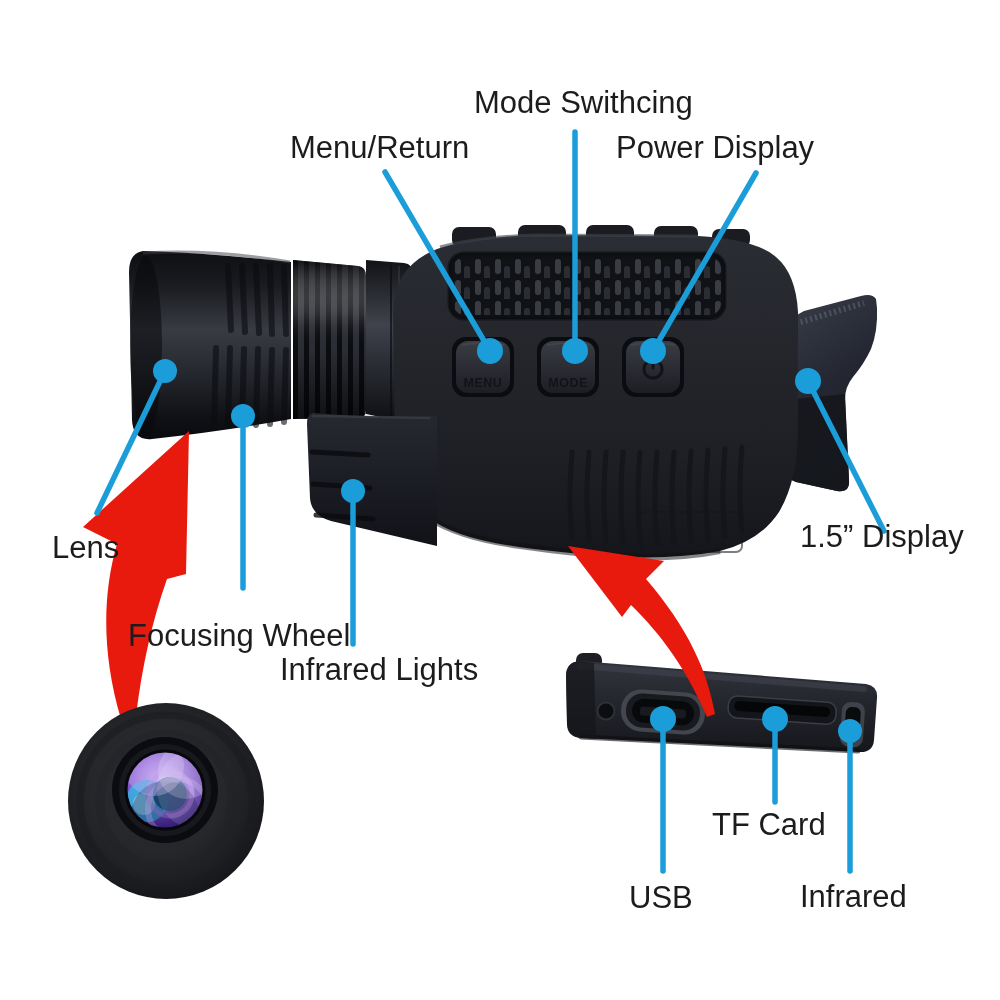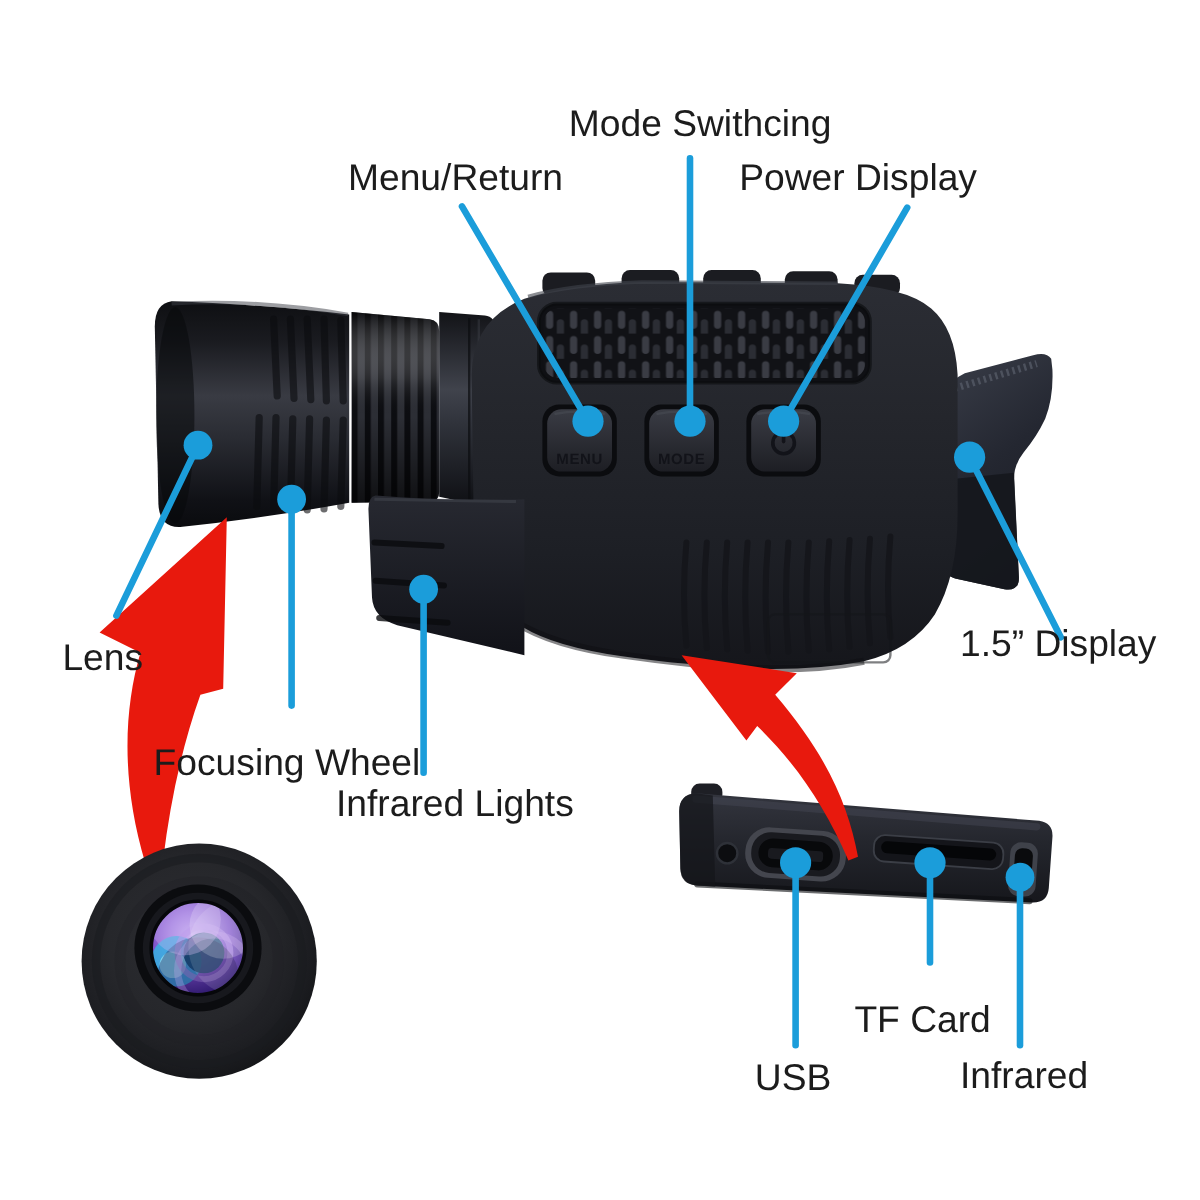--- a/index.html
+++ b/index.html
@@ -290,19 +290,19 @@
 
   <div class="lbl" style="left:474px; top:85px;">Mode Swithcing</div>
   <div class="lbl" style="left:290px; top:130px;">Menu/Return</div>
   <div class="lbl" style="left:616px; top:130px;">Power Display</div>
   <div class="lbl" style="left:52px;  top:530px;">Lens</div>
   <div class="lbl" style="left:128px; top:590px;margin-top:28px;">
     <span class="line">Focusing Wheel</span>
   </div>
   <div class="lbl" style="left:280px; top:652px;">Infrared Lights</div>
   <div class="lbl" style="left:800px; top:519px;">1.5” Display</div>
-  <div class="lbl" style="left:712px; top:832px;">TF Card</div>
+  <div class="lbl" style="left:712px; top:807px;">TF Card</div>
   <div class="lbl" style="left:629px; top:880px;">USB</div>
   <div class="lbl lbl--wide" style="left:800px; top:877px;">
     <span class="line">Infrared</span>
   </div>
 
 </div>
 
 </body></html>

